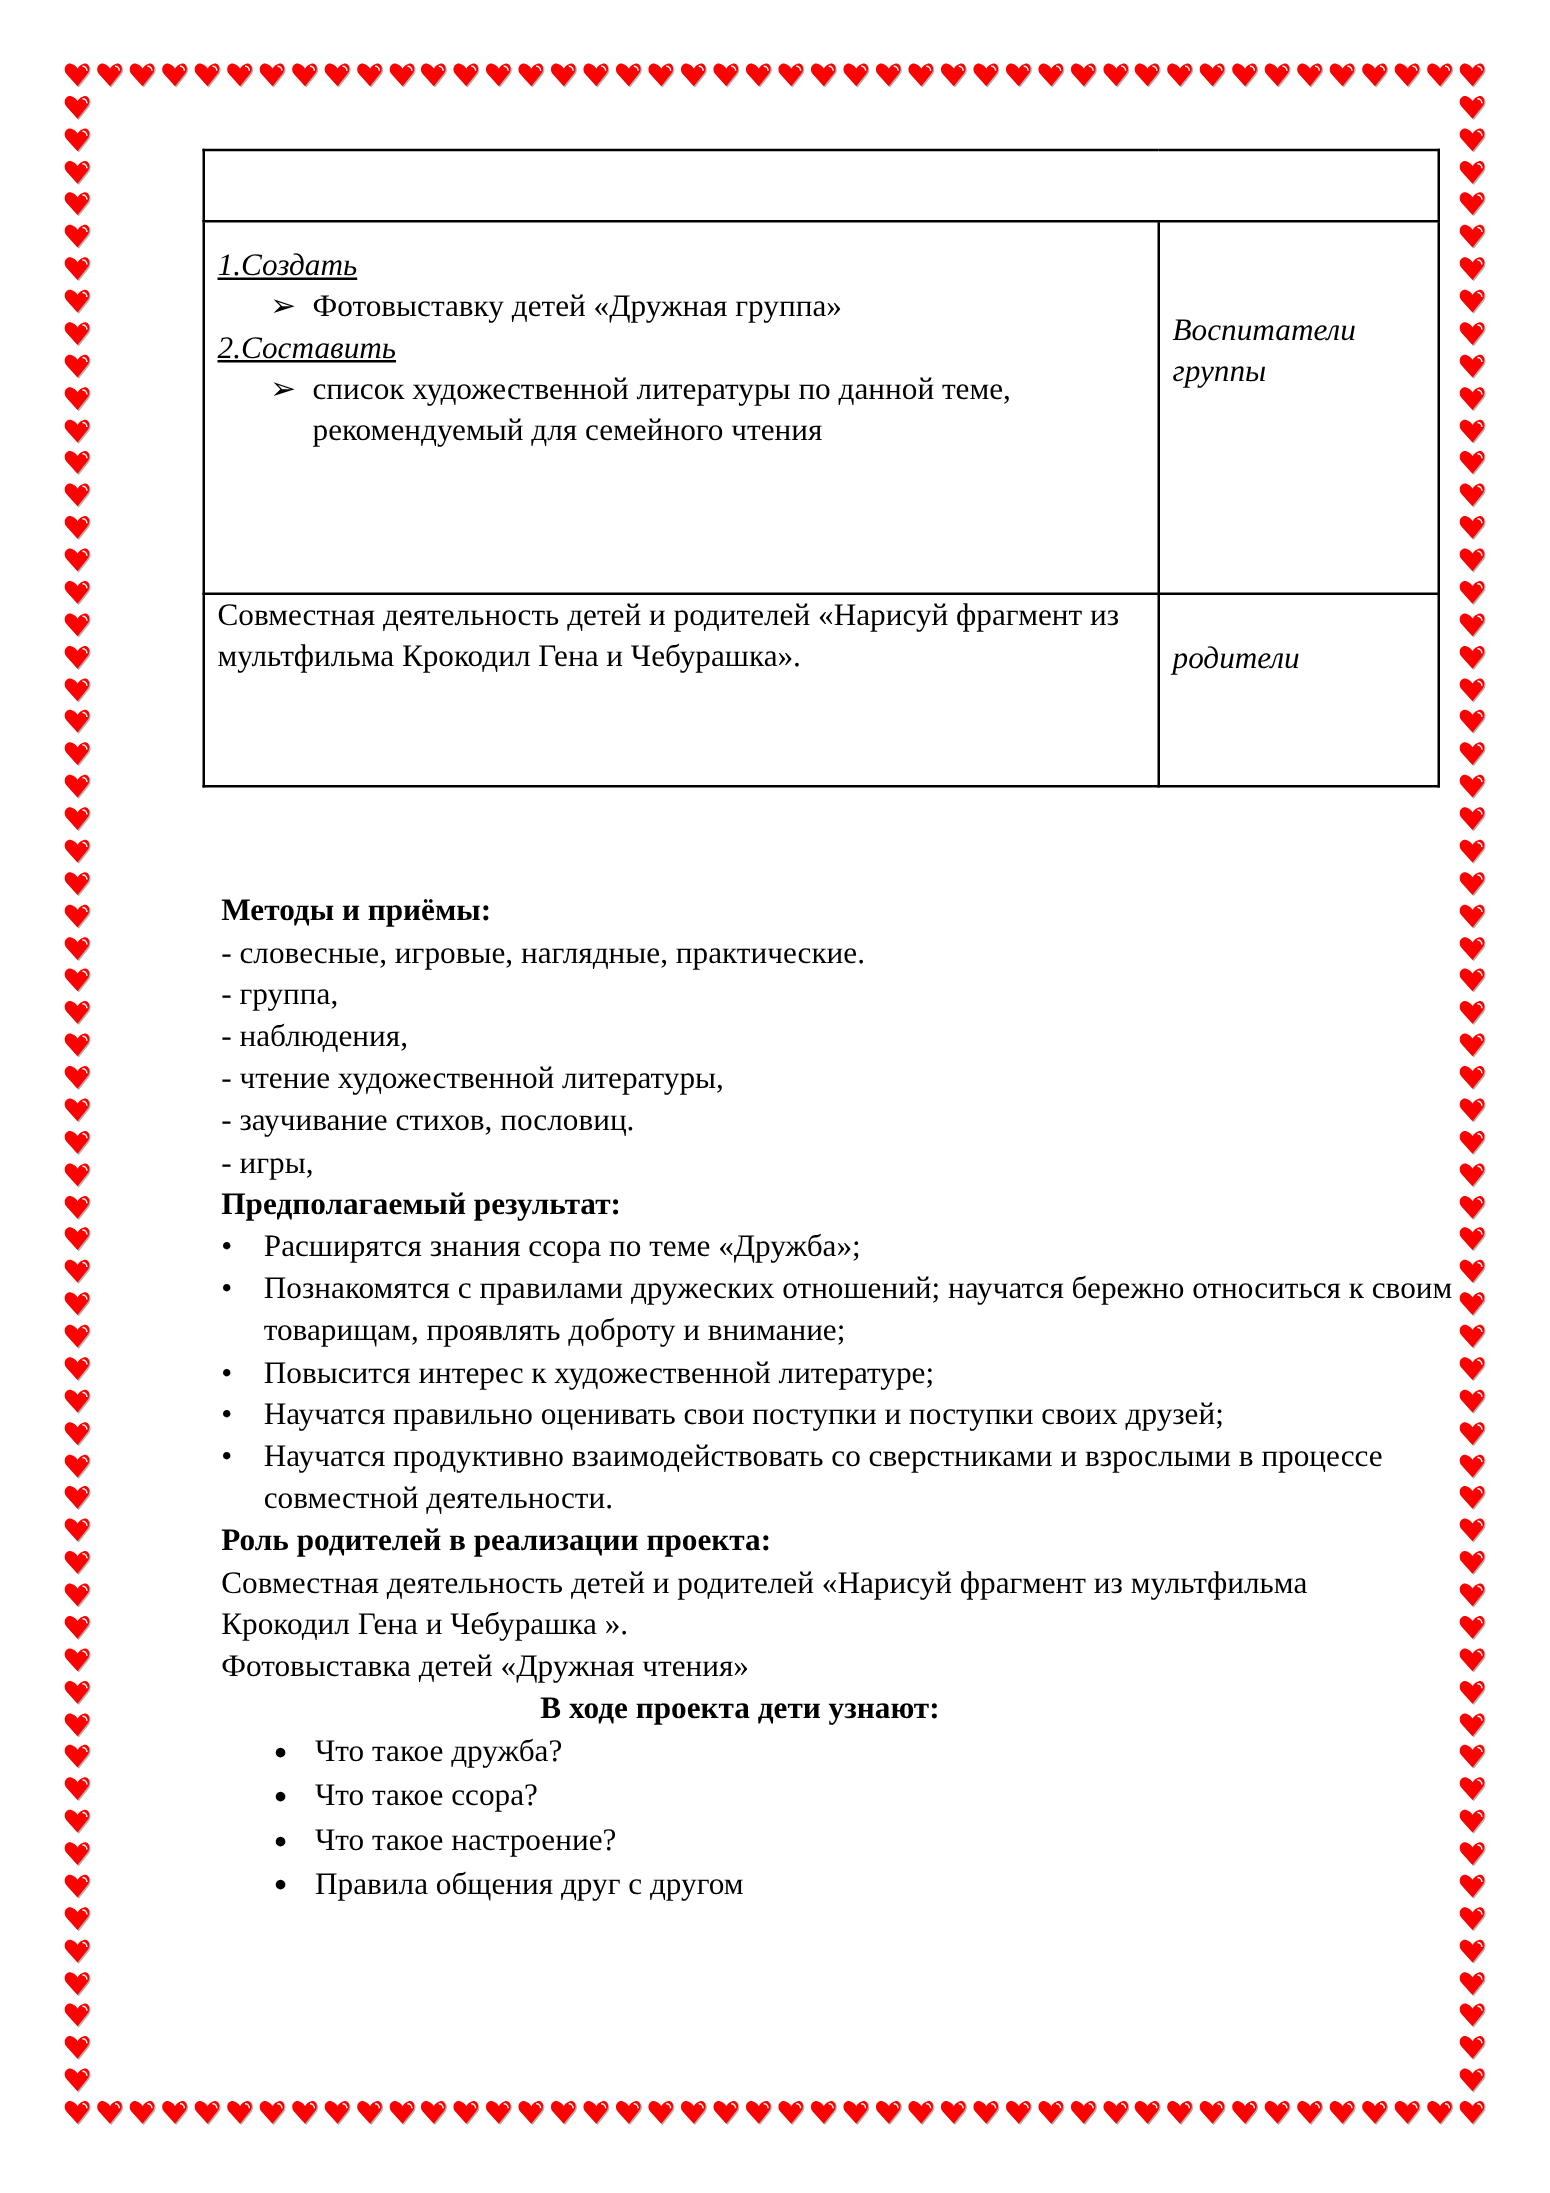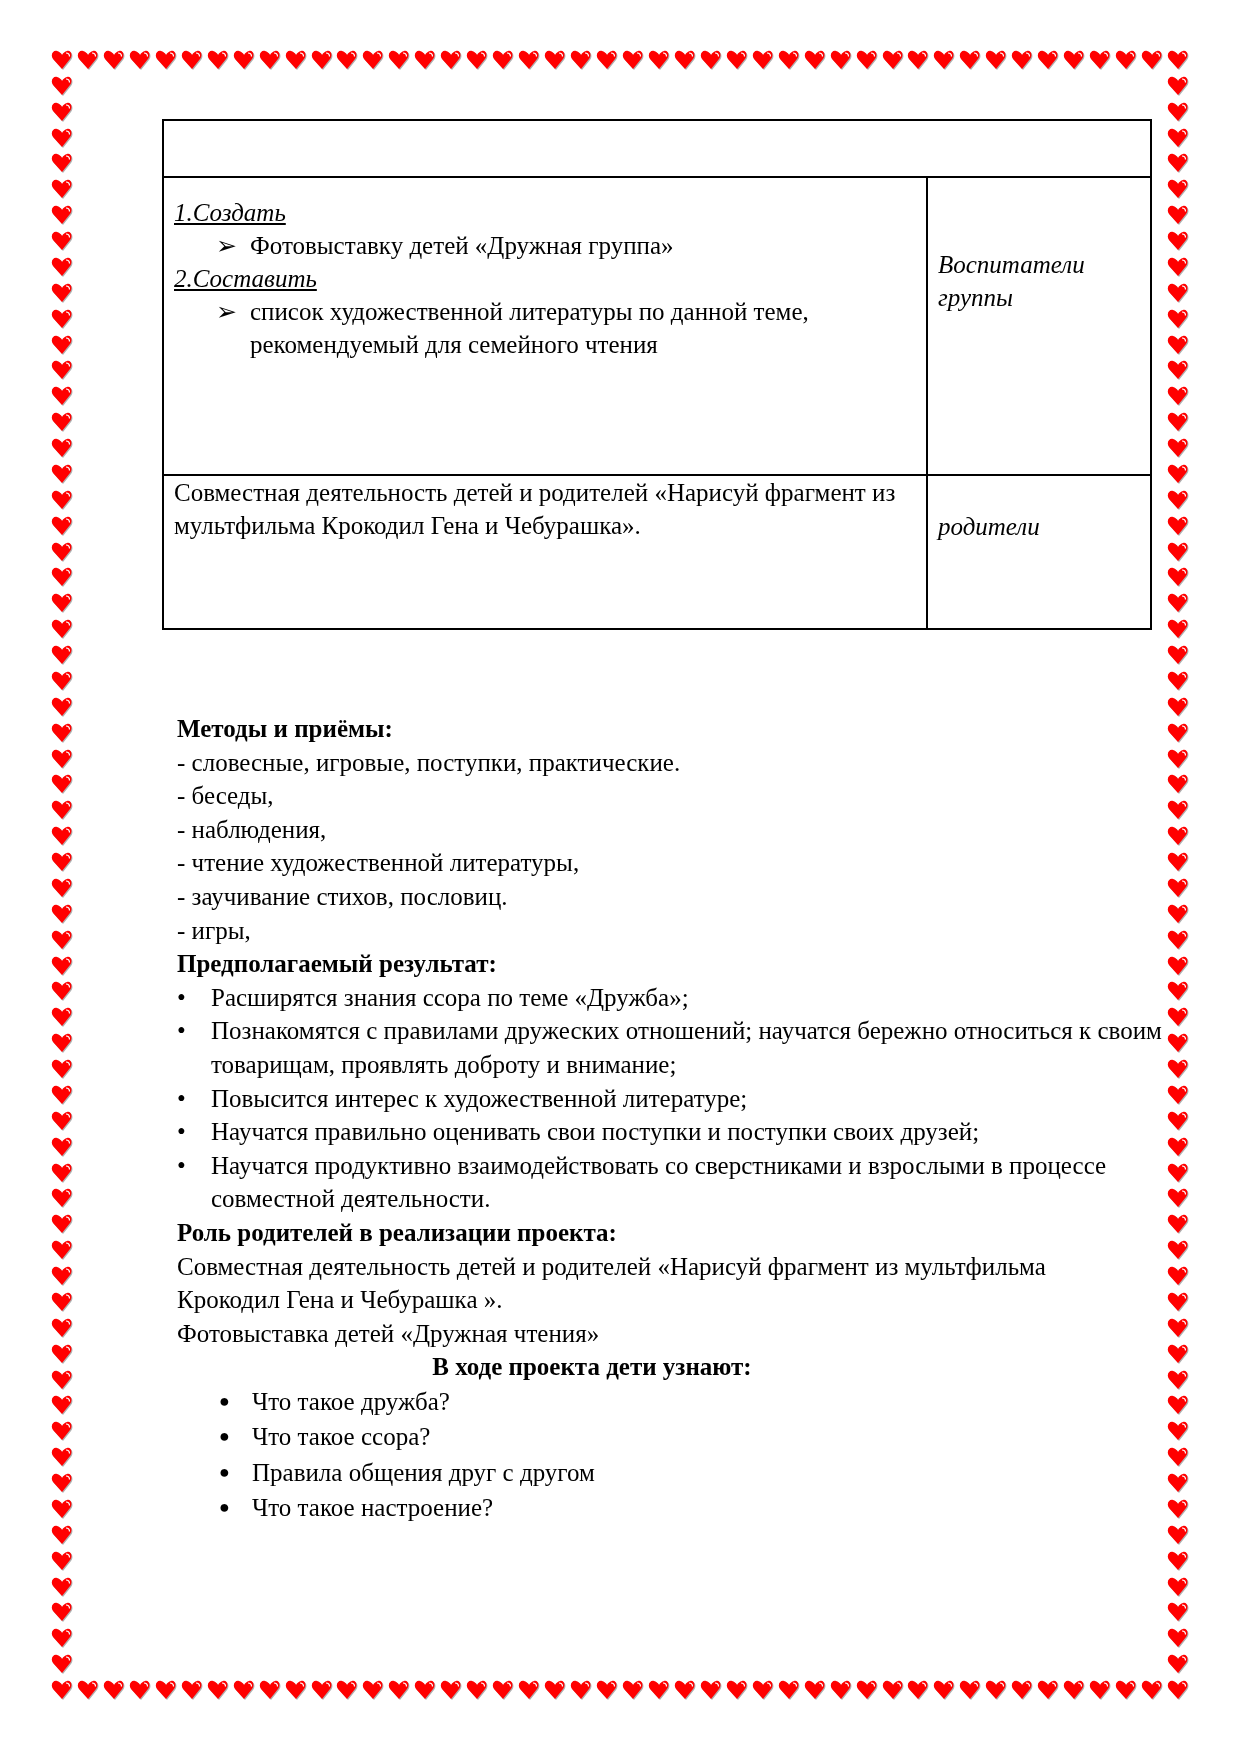--- a/index.html
+++ b/index.html
@@ -1538,22 +1538,22 @@
   </tr>
   <tr class="row-joint">
     <td class="col-main" style="padding-top:0;">Совместная деятельность детей и родителей «Нарисуй фрагмент из мультфильма Крокодил Гена и Чебурашка».</td>
     <td class="i resp-joint">родители</td>
   </tr>
 </tbody>
   </table>
 
 <div class="content">
   <p class="h">Методы и приёмы:</p>
-  <p>- словесные, игровые, поступки, практические.</p>
-  <p>- беседы,</p>
+  <p>- словесные, игровые, наглядные, практические.</p>
+  <p>- группа,</p>
   <p>- наблюдения,</p>
   <p>- чтение художественной литературы,</p>
   <p>- заучивание стихов, пословиц.</p>
   <p>- игры,</p>
 
   <p class="h">Предполагаемый результат:</p>
   <ul class="dots">
     <li>Расширятся знания ссора по теме «Дружба»;</li>
     <li>Познакомятся с правилами дружеских отношений; научатся бережно относиться к своим товарищам, проявлять доброту и внимание;</li>
     <li>Повысится интерес к художественной литературе;</li>
@@ -1563,16 +1563,16 @@
 
   <p class="h">Роль родителей в реализации проекта:</p>
   <p style="padding-right:120px;">Совместная деятельность детей и родителей «Нарисуй фрагмент из мультфильма Крокодил Гена и Чебурашка ».</p>
 
   <p>Фотовыставка детей «Дружная чтения»</p>
 
   <p class="h center">В ходе проекта дети узнают:</p>
   <ul class="big" style="padding-right:100px;">
     <li>Что такое дружба?</li>
     <li>Что такое ссора?</li>
+    <li>Что такое настроение?</li>
     <li>Правила общения друг с другом</li>
-    <li>Что такое настроение?</li>
   </ul>
 </div>
 
 </body></html>

